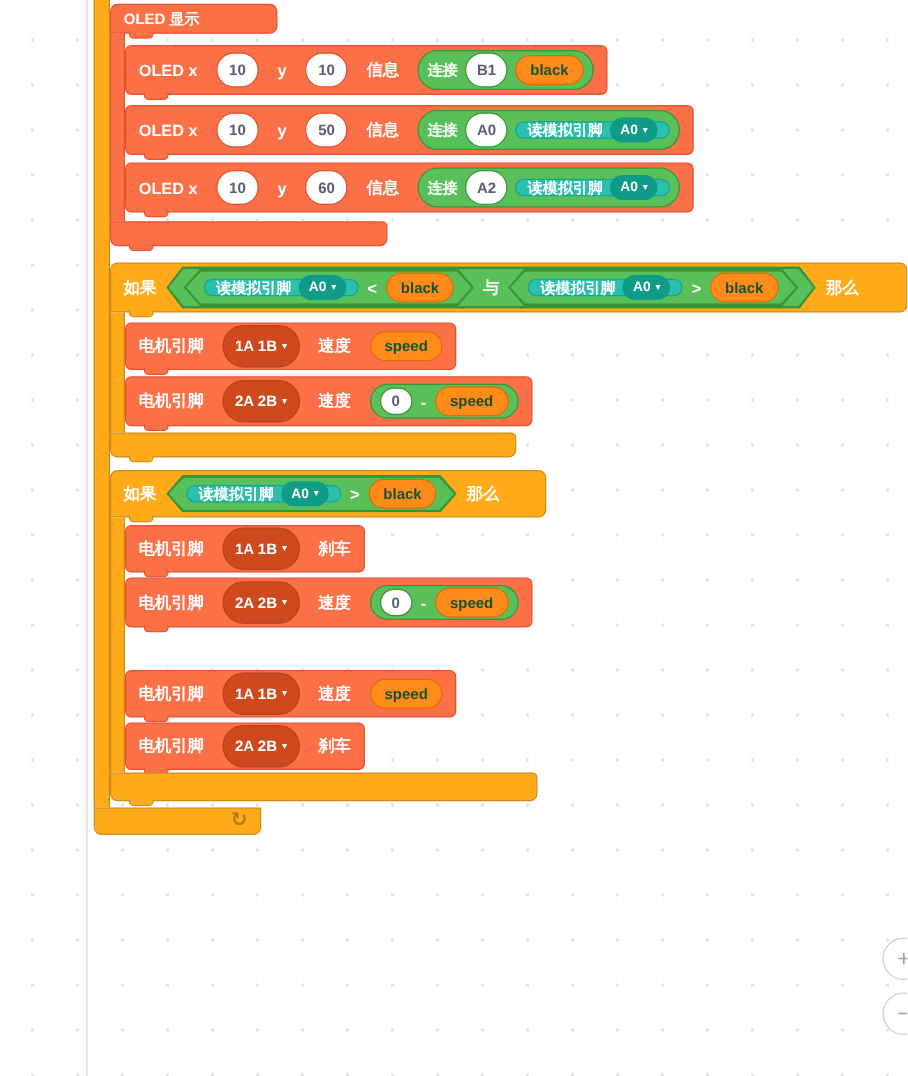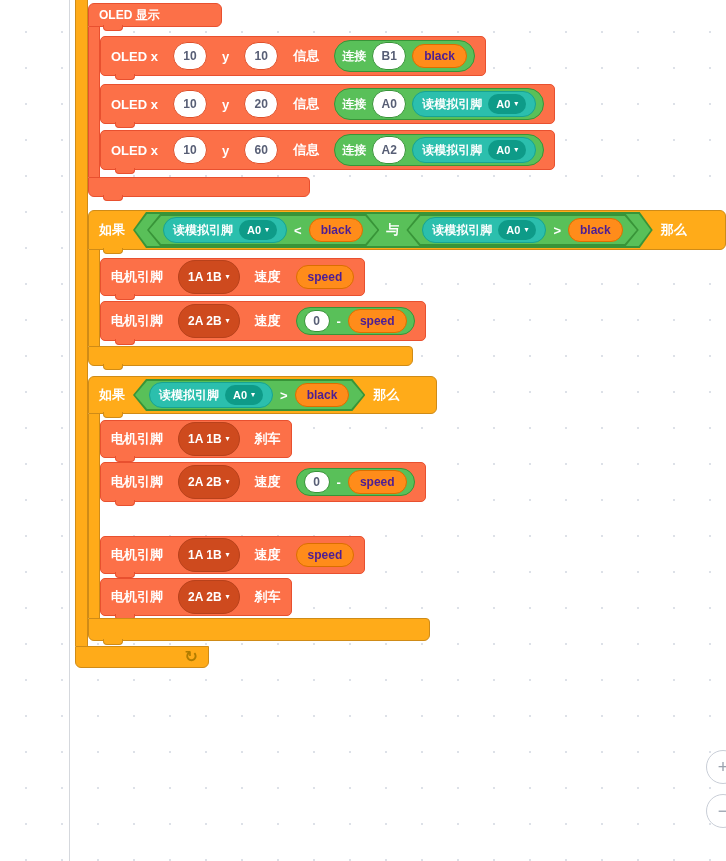--- a/index.html
+++ b/index.html
@@ -20,30 +20,30 @@
   .bump{}
   .bump::after{content:"";position:absolute;left:14px;bottom:-5px;width:18px;height:5px;
     background:var(--f);border:1px solid var(--s);border-top:none;border-radius:0 0 4px 4px;}
   .cap-head{border-radius:6px 6px 6px 0;padding:0 10px;}
   .cap-bottom{border-radius:0 4px 6px 6px;}
   .oval{display:inline-flex;align-items:center;justify-content:center;border-radius:999px;
     font-weight:600;white-space:nowrap;box-sizing:border-box;}
   .white-oval{background:#fff;color:#575E75;height:28px;min-width:34px;padding:0 8px;
     font-size:12px;border:1px solid #E0512B;}
   .green-pill .white-oval{border-color:#389438;}
-  .var-oval{background:#FF8C1A;border:1px solid #DB6E00;color:#4c1d95;height:24px;padding:0 11px;font-size:12px;}
+  .var-oval{background:#FF8C1A;border:1px solid #DB6E00;color:#14532d;height:24px;padding:0 11px;font-size:12px;}
   .green-pill{display:inline-flex;align-items:center;gap:6px;background:#59C059;
     border:1px solid #389438;border-radius:999px;height:32px;padding:0 7px;box-sizing:border-box;}
   .sub-pill{display:inline-flex;align-items:center;gap:7px;background:#59C059;
     border:1px solid #389438;border-radius:999px;height:28px;padding:0 7px;box-sizing:border-box;}
   .num-circle{background:#fff;color:#575E75;height:22px;min-width:26px;padding:0 6px;font-size:12px;
     border:1px solid #389438;border-radius:999px;display:inline-flex;align-items:center;
     justify-content:center;font-weight:600;box-sizing:border-box;}
   .teal-pill{display:inline-flex;align-items:center;gap:6px;background:#2BBFAD;
-    border:1px solid #17A392;border-radius:999px;height:26px;padding:0 9px;box-sizing:border-box;}
+    border:1px solid #17A392;border-radius:999px;height:14px;padding:0 9px;box-sizing:border-box;}
   .teal-pill .lbl{font-size:12px;}
   .dd{display:inline-flex;align-items:center;gap:4px;border-radius:999px;color:#fff;
     font-weight:600;box-sizing:border-box;}
   .dd-teal{background:#0E9B88;height:20px;padding:0 8px;font-size:11px;}
   .dd-motor{background:#CE4A1E;border:1px solid #B8411B;height:24px;padding:16px 9px;font-size:12px;}
   .arr{font-size:8px;line-height:1;}
   .hex{position:relative;display:inline-flex;align-items:center;gap:7px;padding:3px 16px;}
   .hex>*{position:relative;z-index:1;}
   .hex::before{content:"";position:absolute;inset:0;background:#389438;
     clip-path:polygon(0 50%,13px 0,calc(100% - 13px) 0,100% 50%,calc(100% - 13px) 100%,13px 100%);}
@@ -84,21 +84,21 @@
       <span class="lbl sm">连接</span>
       <span class="oval white-oval">B1</span>
       <span class="oval var-oval">black</span>
     </span>
   </div>
 
   <div class="abs fill coral row stmt bump" style="left:100px;top:84px;height:40px">
     <span class="lbl">OLED x</span>
     <span class="oval white-oval">10</span>
     <span class="lbl">y</span>
-    <span class="oval white-oval">20</span>
+    <span class="oval white-oval">50</span>
     <span class="lbl">信息</span>
     <span class="green-pill">
       <span class="lbl sm">连接</span>
       <span class="oval white-oval">A0</span>
       <span class="teal-pill">
         <span class="lbl">读模拟引脚</span>
         <span class="dd dd-teal">
           <span>A0</span>
           <span class="arr">▾</span>
         </span>

